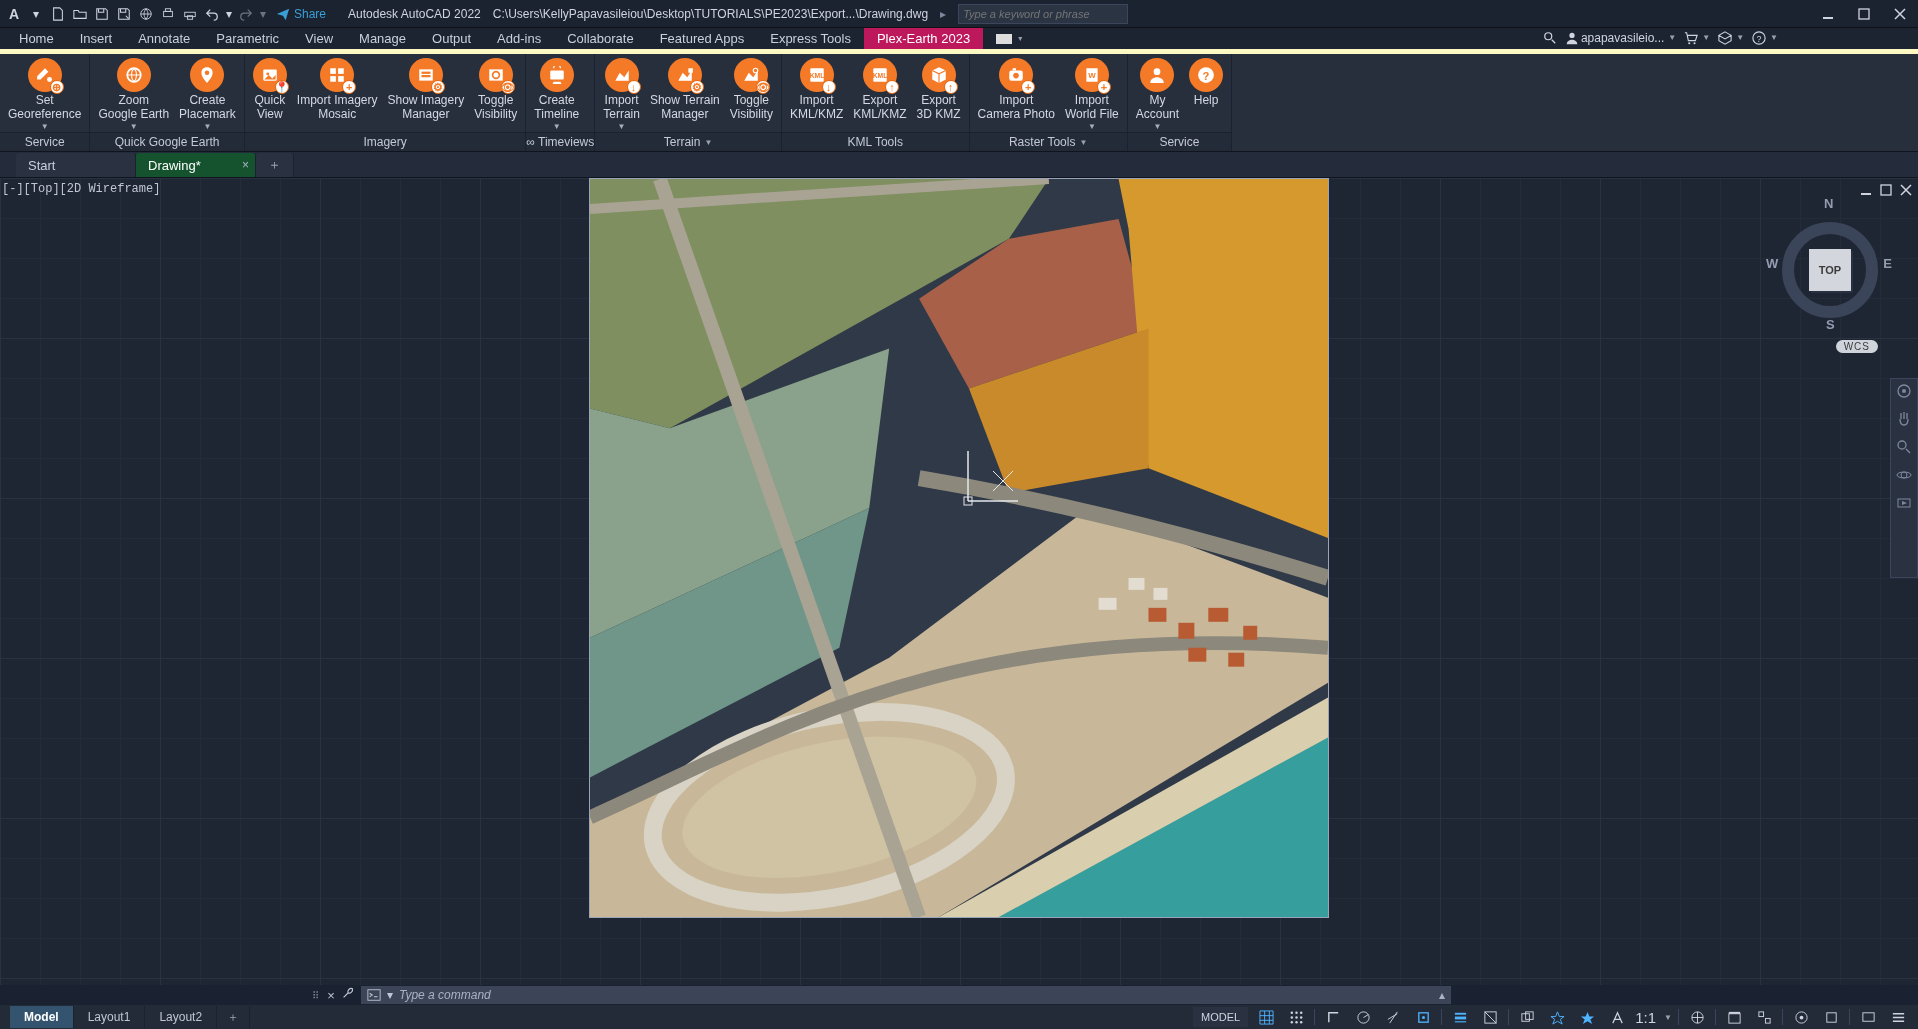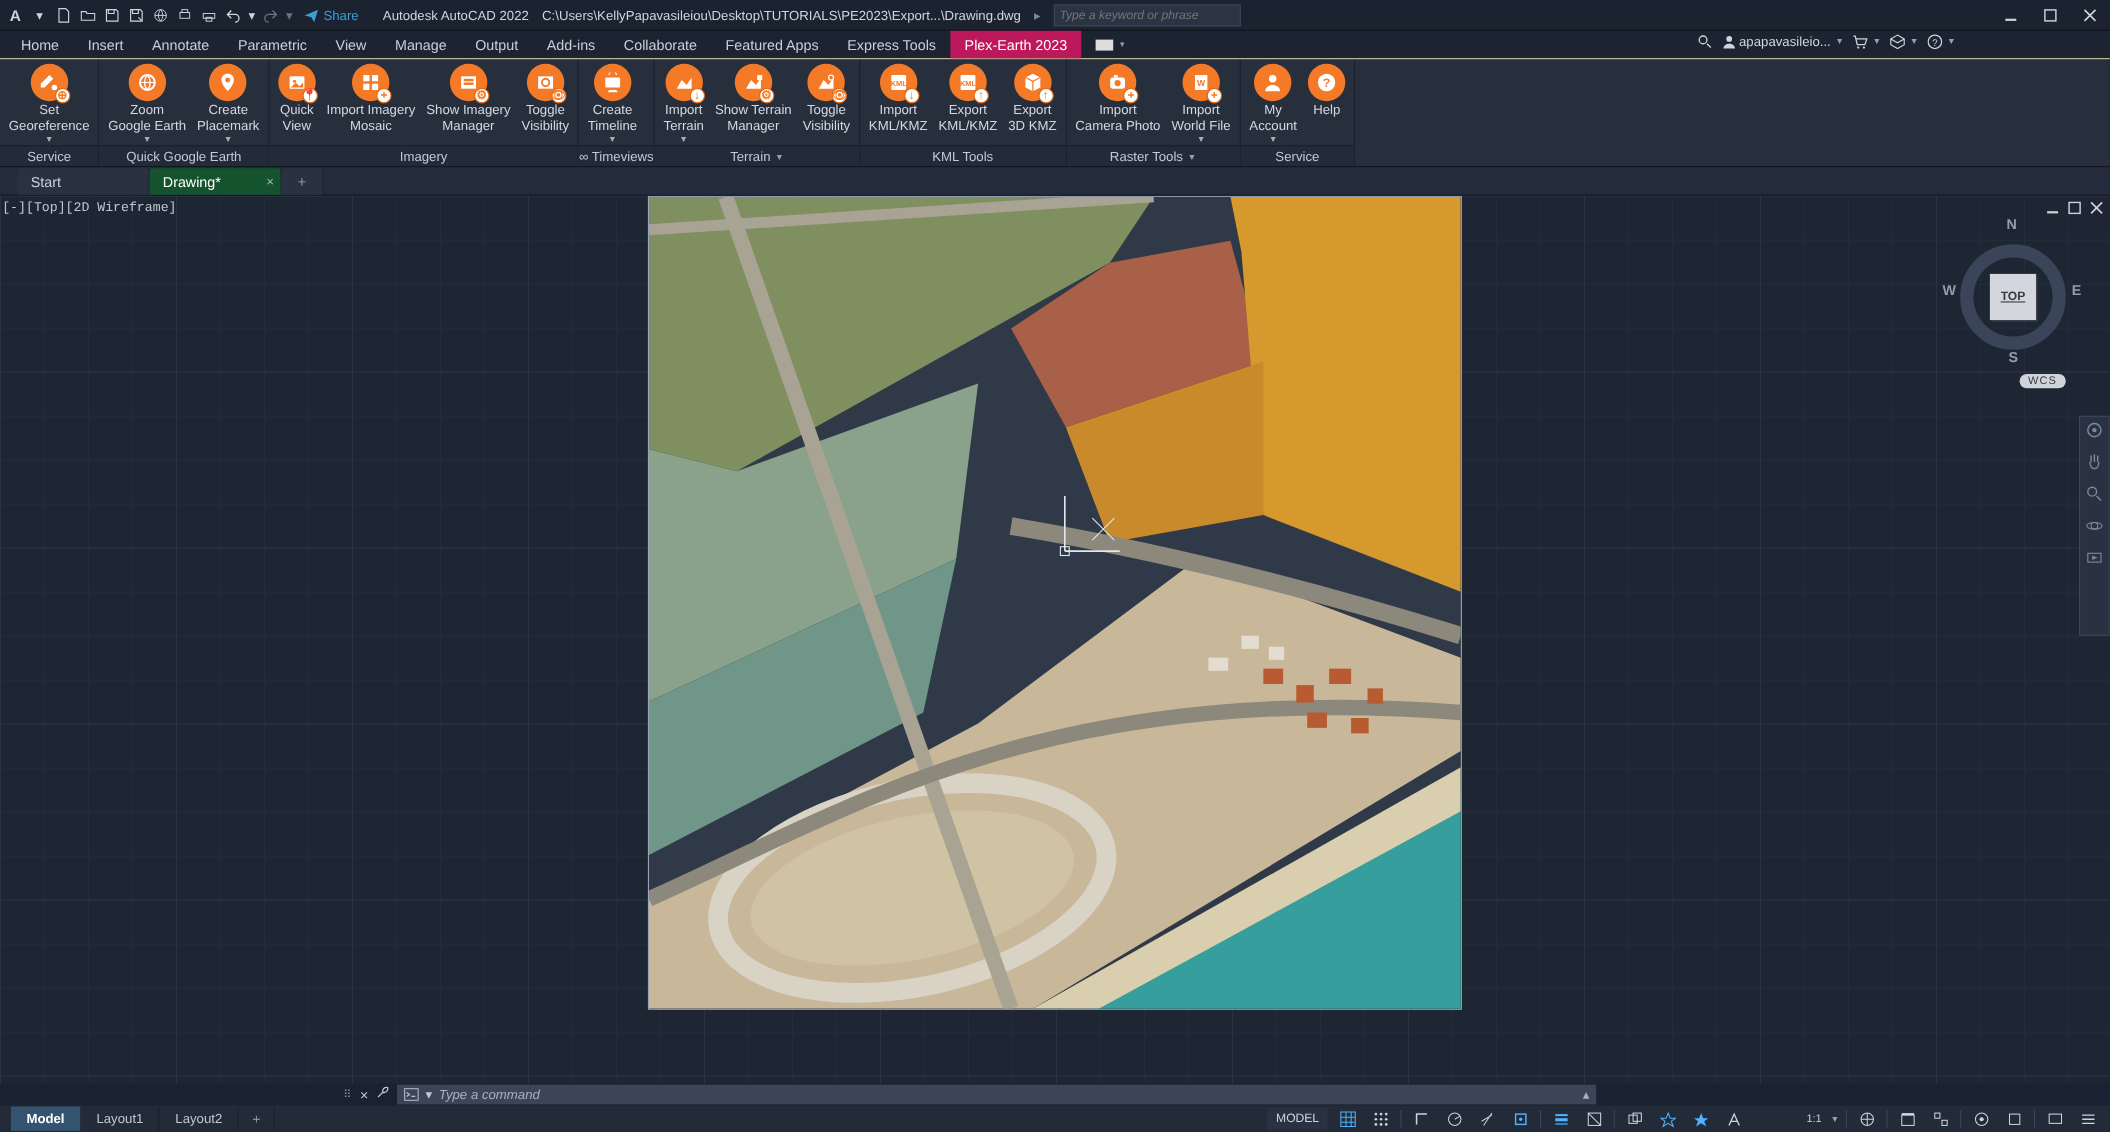--- a/index.html
+++ b/index.html
@@ -16,21 +16,21 @@
   .title-spacer{ flex:1;}
   .search-box { background:#2b3443; border:1px solid #3b465c; height:20px; width:170px; font-style:italic; font-size:11px; padding:0 4px; color:#9aa4b8; margin-left:10px;}
   .title-right { display:flex; align-items:center; gap:8px; color:#cfd4df;}
   .title-right .tbtn{ height:20px; display:flex; align-items:center; gap:2px; font-size:12px;margin-top:48px;}
   .title-right svg{width:14px;height:14px;fill:#cfd4df;}
   .win-btn{ width:28px; height:22px; display:flex; align-items:center; justify-content:center;}
   .win-btn svg{width:12px;height:12px;fill:#cfd4df;}
   .dropdown-car{font-size:8px; opacity:.7; padding-left:2px;}
 
   
-  .menubar { height:26px; background:#1c2432; display:flex; align-items:stretch; padding-left:6px; border-bottom:1px solid #fef9c3;}
+  .menubar { height:26px; background:#1c2432; display:flex; align-items:stretch; padding-left:6px; border-bottom:5px solid #fef9c3;}
   .tab { padding:0 13px; display:flex; align-items:center; font-size:13px; color:#c9cfdb; }
   .tab.active { background:#be185d; color:#fff; }
   .tab-extra{ padding:0 13px; display:flex; align-items:center;}
   .tab-extra .box{width:16px;height:10px; background:#ddd;}
   
   
   .ribbon { background:#272f3d; height:98px; display:flex; border-bottom:1px solid #0f141f;}
   .panel { display:flex; flex-direction:column; border-right:1px solid #1a2130; }
   .panel-body { flex:1; display:flex; align-items:flex-start; padding:2px 4px 0 4px; gap:2px;}
   .panel-title { height:19px; font-size:12px; color:#c3c9d6; text-align:center; background:#232a38; border-top:1px solid #1a2130; display:flex; align-items:center; justify-content:center; gap:4px;}
@@ -56,21 +56,21 @@
       linear-gradient(90deg,#2a3242 1px, transparent 1px),
       linear-gradient(#242c3b 1px, transparent 1px),
       linear-gradient(90deg,#242c3b 1px, transparent 1px);
     background-size: 160px 160px,160px 160px,40px 40px,40px 40px;
     overflow:hidden;
   }
   .vp-label{ position:absolute; left:2px; top:4px; font-size:12px; color:#c0c6d3; font-family: Liberation Mono, monospace; }
   .viewport{ position:absolute; top:0; left:calc(50% - 370px); width:740px; height:740px; border:1px solid #9aa4b8; background:#303947; overflow:hidden;}
   .nav-cube{ position:absolute; right:28px; top:22px; width:120px; height:140px; display:flex; align-items:center; justify-content:center;}
   .nav-cube .ring{ width:96px; height:96px; border:12px solid #3b4559; border-radius:50%; position:relative;}
-  .nav-cube .cube{ position:absolute; width:42px; height:42px; background:#d3d6dc; color:#3a3a3a; font-size:11px; font-weight:bold; display:flex; align-items:center; justify-content:center; box-shadow:2px 2px 0 #2a3242;text-decoration:underline;}
+  .nav-cube .cube{ position:absolute; width:42px; height:42px; background:#d3d6dc; color:#3a3a3a; font-size:11px; font-weight:bold; display:flex; align-items:center; justify-content:center; box-shadow:2px 2px 0 #2a3242;}
   .nav-cube .dir{ position:absolute; font-size:13px; font-weight:bold; color:#949caf;}
   .wcs{ position:absolute; right:40px; top:162px; font-size:10px; background:#cfd3db; color:#3a3a3a; padding:1px 8px; border-radius:8px; letter-spacing:1px;}
   .canvas-wincontrols{ position:absolute; right:6px; top:4px; display:flex; gap:8px;}
   .canvas-wincontrols svg{width:12px;height:12px; fill:#cfd4df;}
   .side-navbar{ position:absolute; right:0; top:200px; width:28px; height:200px; background:#2a3242; border:1px solid #3b465c; display:flex; flex-direction:column; align-items:center; padding:4px 0; gap:8px;}
   .side-navbar svg{width:16px;height:16px; fill:#7e889e;}
   
   
   .viewport svg{ width:100%; height:100%; display:block;}
   .ucs{ position:absolute; left:368px; top:262px; pointer-events:none;}
@@ -89,21 +89,21 @@
   .ltab{ padding:0 14px; height:22px; display:flex; align-items:center; color:#c0c6d3; border-right:1px solid #1a2130;}
   .ltab.active{ background:#33536f; color:#fff; font-weight:bold;}
   .ltab.add{ padding:0 10px; color:#9aa4b8;}
   .layouttabs .spacer{flex:1;}
   .statusbar{ display:flex; align-items:center; gap:6px; padding-right:8px; color:#cfd4df;}
   .sb-tile{ width:24px; height:20px; display:flex; align-items:center; justify-content:center; fill:#cfd4df;}
   .sb-tile svg{width:15px;height:15px;}
   .sb-tile.on{ fill:#4fb4ff; color:#4fb4ff;}
   .sb-tile.on svg{fill:#4fb4ff;}
   .sb-model{ background:#2a3242; padding:0 8px; height:20px; display:flex; align-items:center; font-size:11px;}
-  .sb-text{font-size:10px;margin-left:48px;}
+  .sb-text{font-size:15px;}
   .sep{ width:1px; height:16px; background:#3b465c;}
   
 </style>
 </head>
 <body>
 
 <div class="titlebar">
   <span class="qat-btn app-icon">A</span>
   <span class="qat-btn">▾</span>
   <span class="qat-btn">

